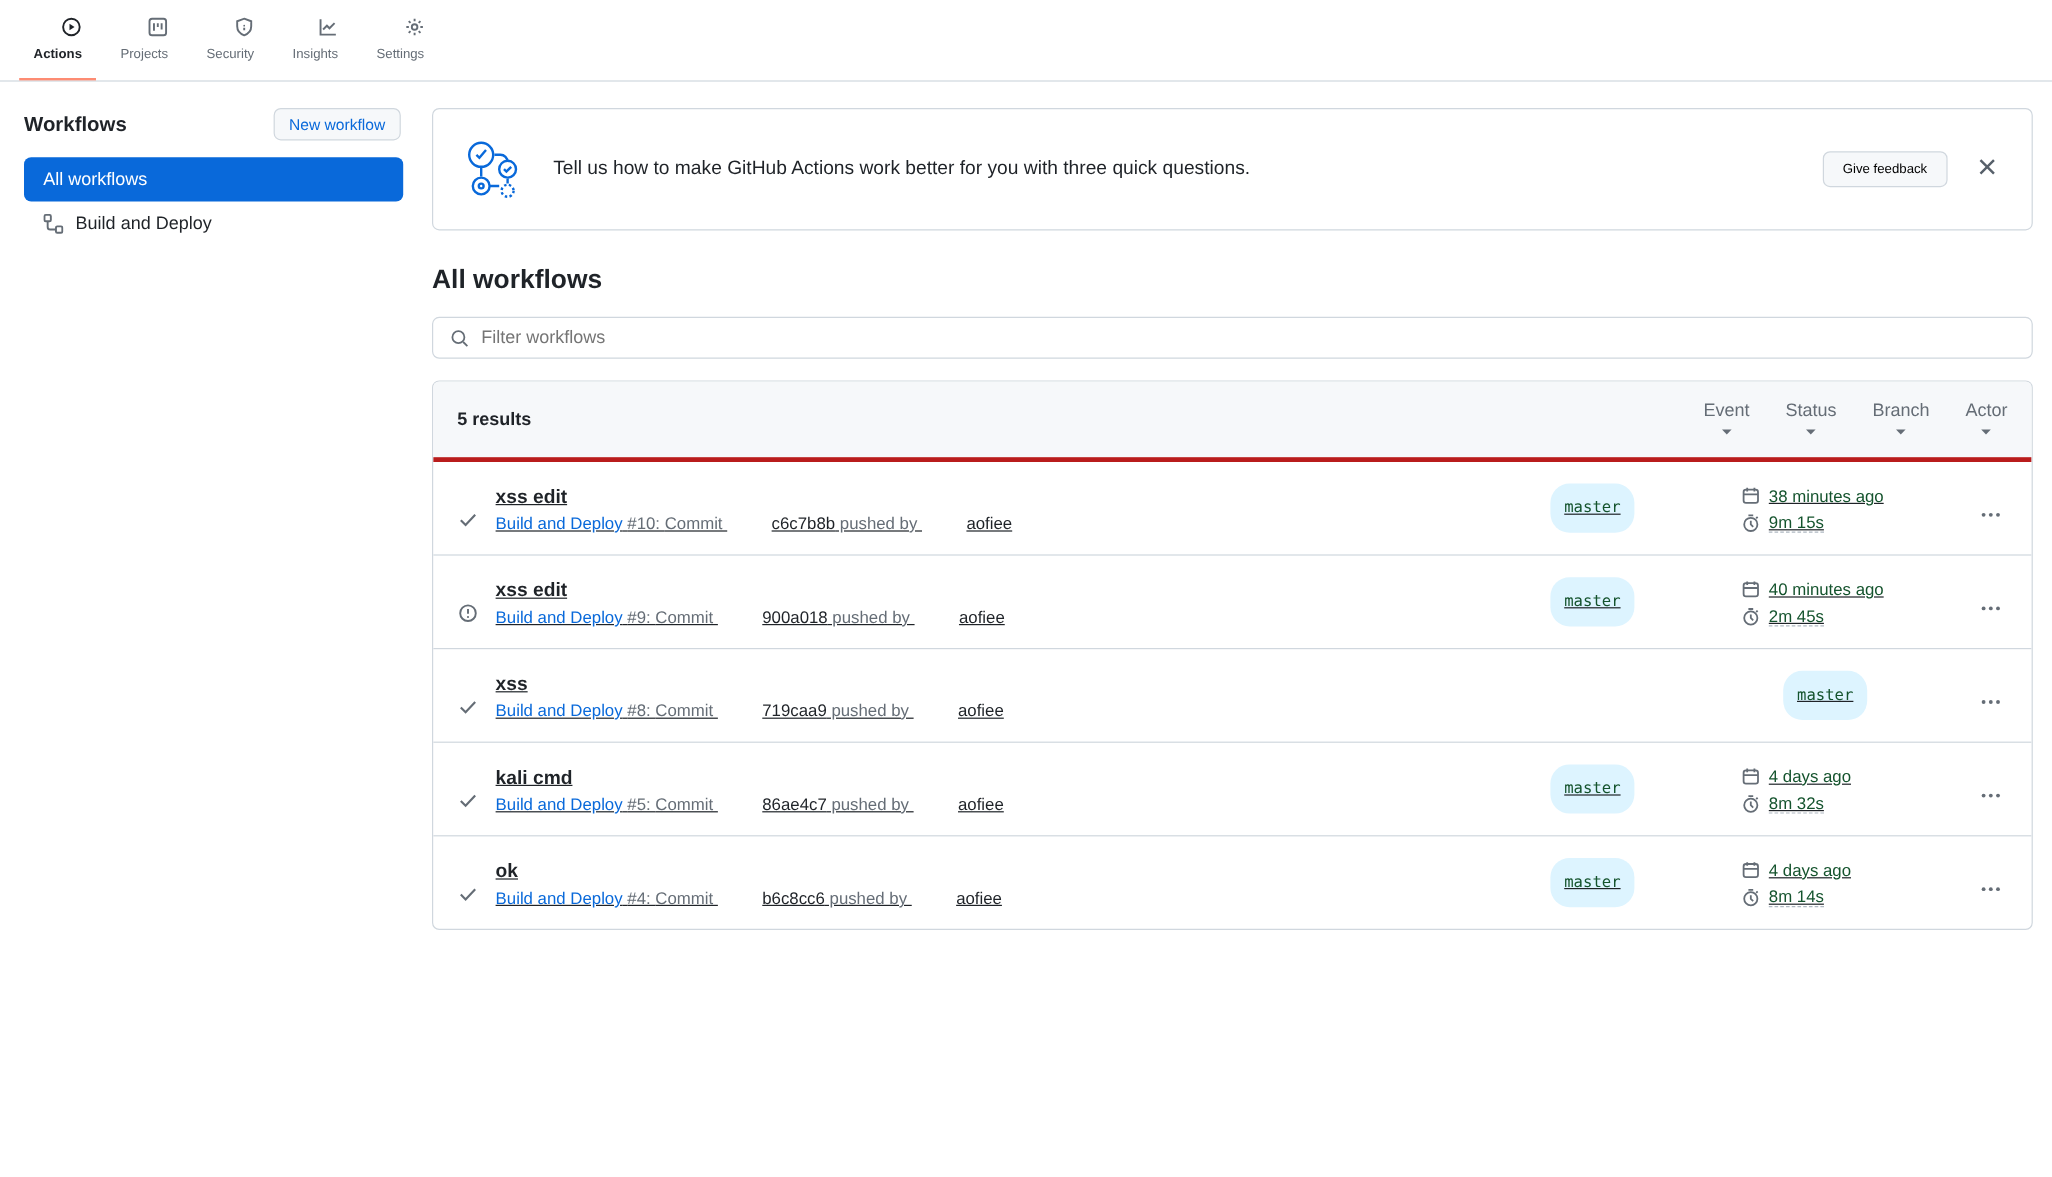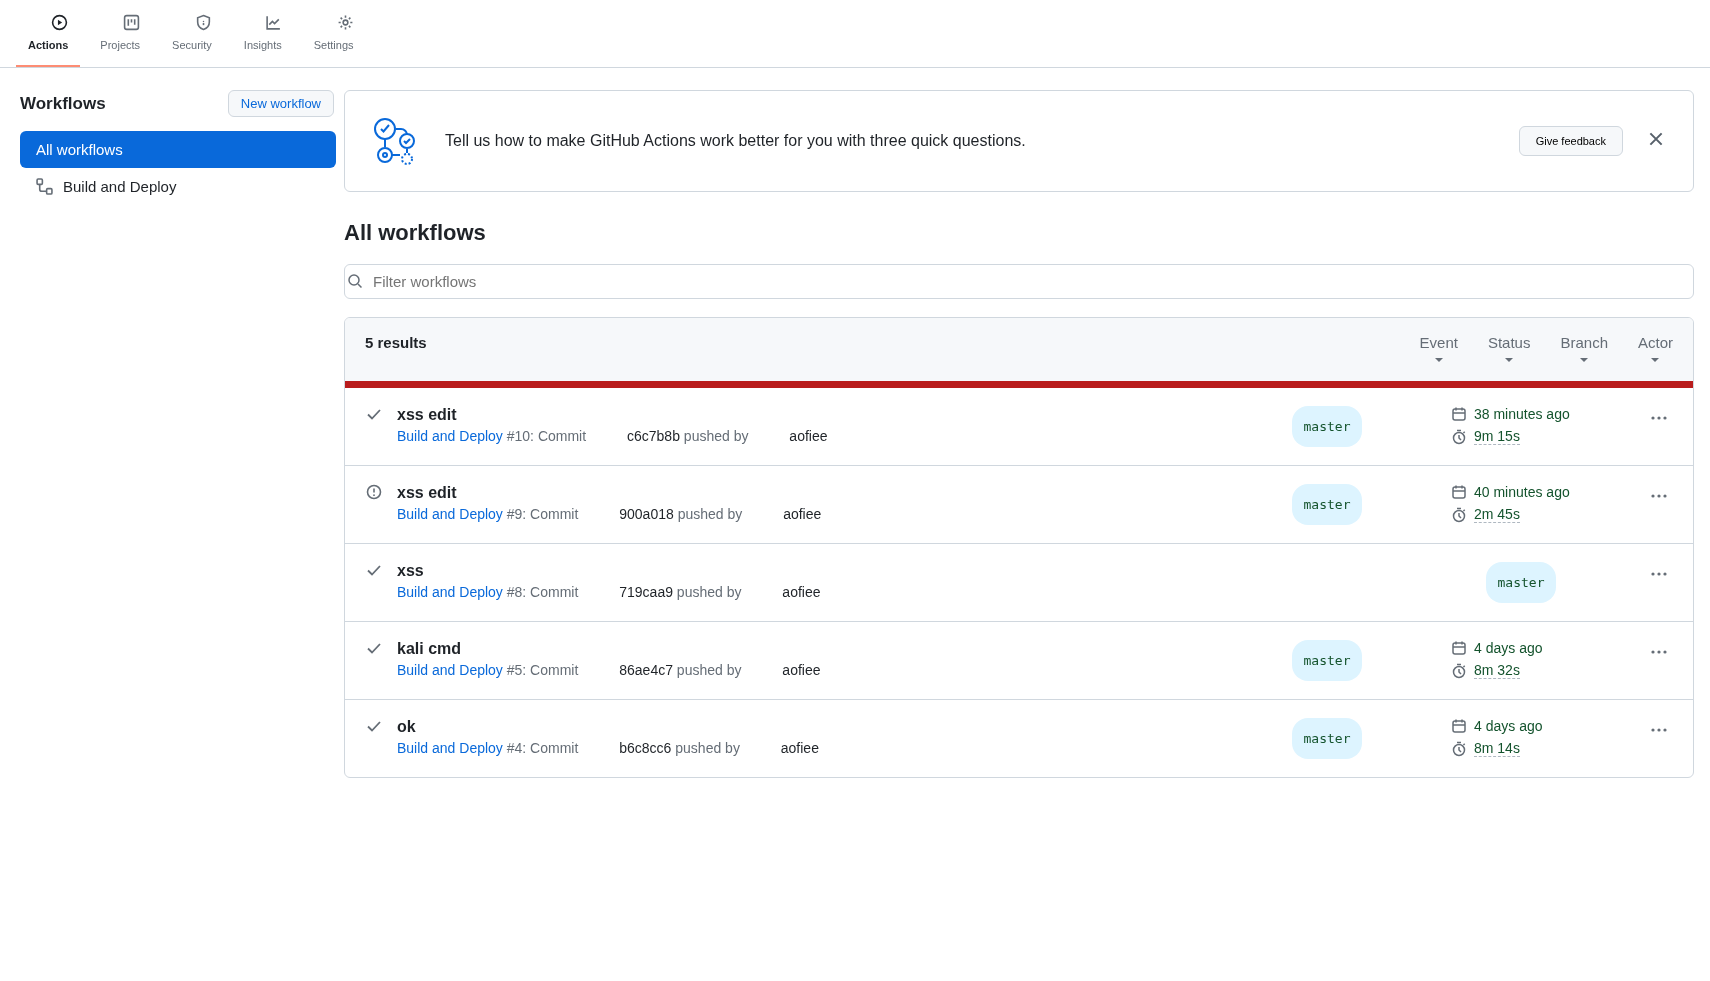--- a/index.html
+++ b/index.html
@@ -33,21 +33,21 @@
       color:#1f2328;
       border-bottom-color:#fd8c73;
     }
     .tab-link svg { stroke:#656d76; }
     .tab-link.selected svg { stroke:#1f2328; }
 
     .page {
       display:flex;
       align-items:flex-start;
       padding:22px 16px;
-      gap:8px;
+      gap:24px;
     }
     
     .sidebar { width:320px; flex-shrink:0; padding-left:4px; }
     .sidebar-header {
       display:flex;
       justify-content:space-between;
       align-items:center;
       margin-bottom:14px;
       padding-right:2px;
     }
@@ -108,57 +108,60 @@
       font-size:22px;
       line-height:1;
       padding:4px;
     }
 
     h1.page-title { font-size:22px; font-weight:600; margin-bottom:18px; }
 
     
     .filter-wrap {
       display:flex;
+      align-items:center;
       gap:10px;
       border:1px solid #d0d7de;
       border-radius:6px;
-      padding:8px 2px;
+      padding:8px 14px;
       margin-bottom:18px;
     }
     .filter-wrap input {
       border:none;
       outline:none;
       font-size:15px;
       flex:1;
     }
     .filter-wrap svg { stroke:#656d76; }
 
     
     .runs-box {
       border:1px solid #d0d7de;
       border-radius:6px;
       overflow:hidden;
     }
     .runs-header {
       display:flex;
+      align-items:center;
       justify-content:space-between;
       background:#f6f8fa;
       padding:16px 20px;
-      border-bottom:7px solid #b91c1c;
+      border-bottom:4px solid #b91c1c;
     }
     .runs-header .count { font-weight:600; font-size:15px; }
     .runs-filters { display:flex; gap:30px; }
     .runs-filter { display:flex; align-items:center; gap:4px; color:#656d76; font-size:15px; cursor:pointer;flex-direction:column; }
 
     .run-row {
       display:flex;
-      align-items:flex-start;
+      align-items:flex-end;
       padding:18px 20px;
       border-bottom:1px solid #d0d7de;
       gap:14px;
+      text-decoration:underline;
     }
     .run-row:last-child { border-bottom:none; }
     .run-status-icon { width:18px; text-align:center; color:#656d76; flex-shrink:0; }
     .run-main { flex:1; min-width:0; }
     .run-title {
       font-weight:600;
       font-size:16px;
       margin-bottom:4px;
     }
     .run-sub { font-size:14px; color:#656d76; }

